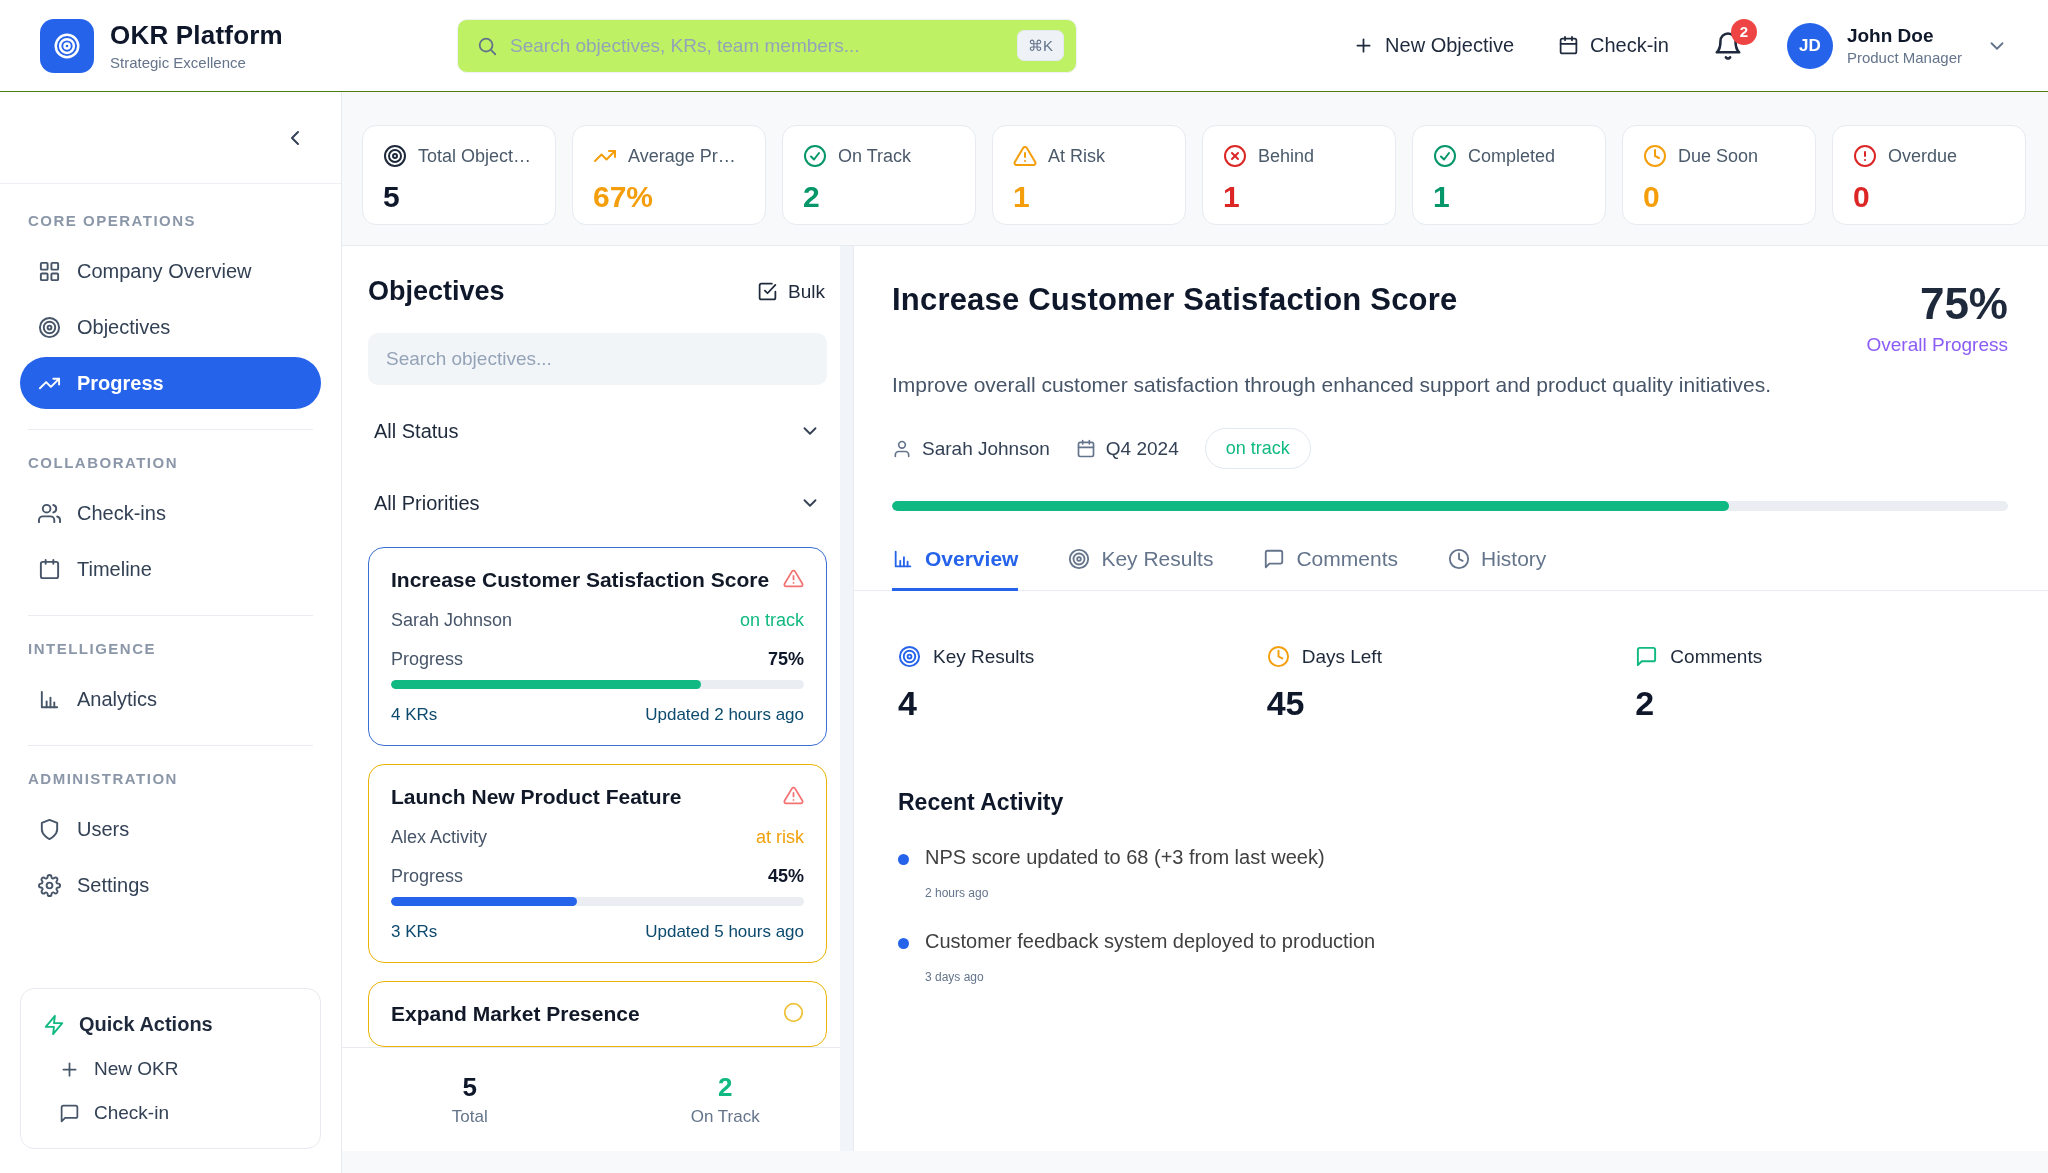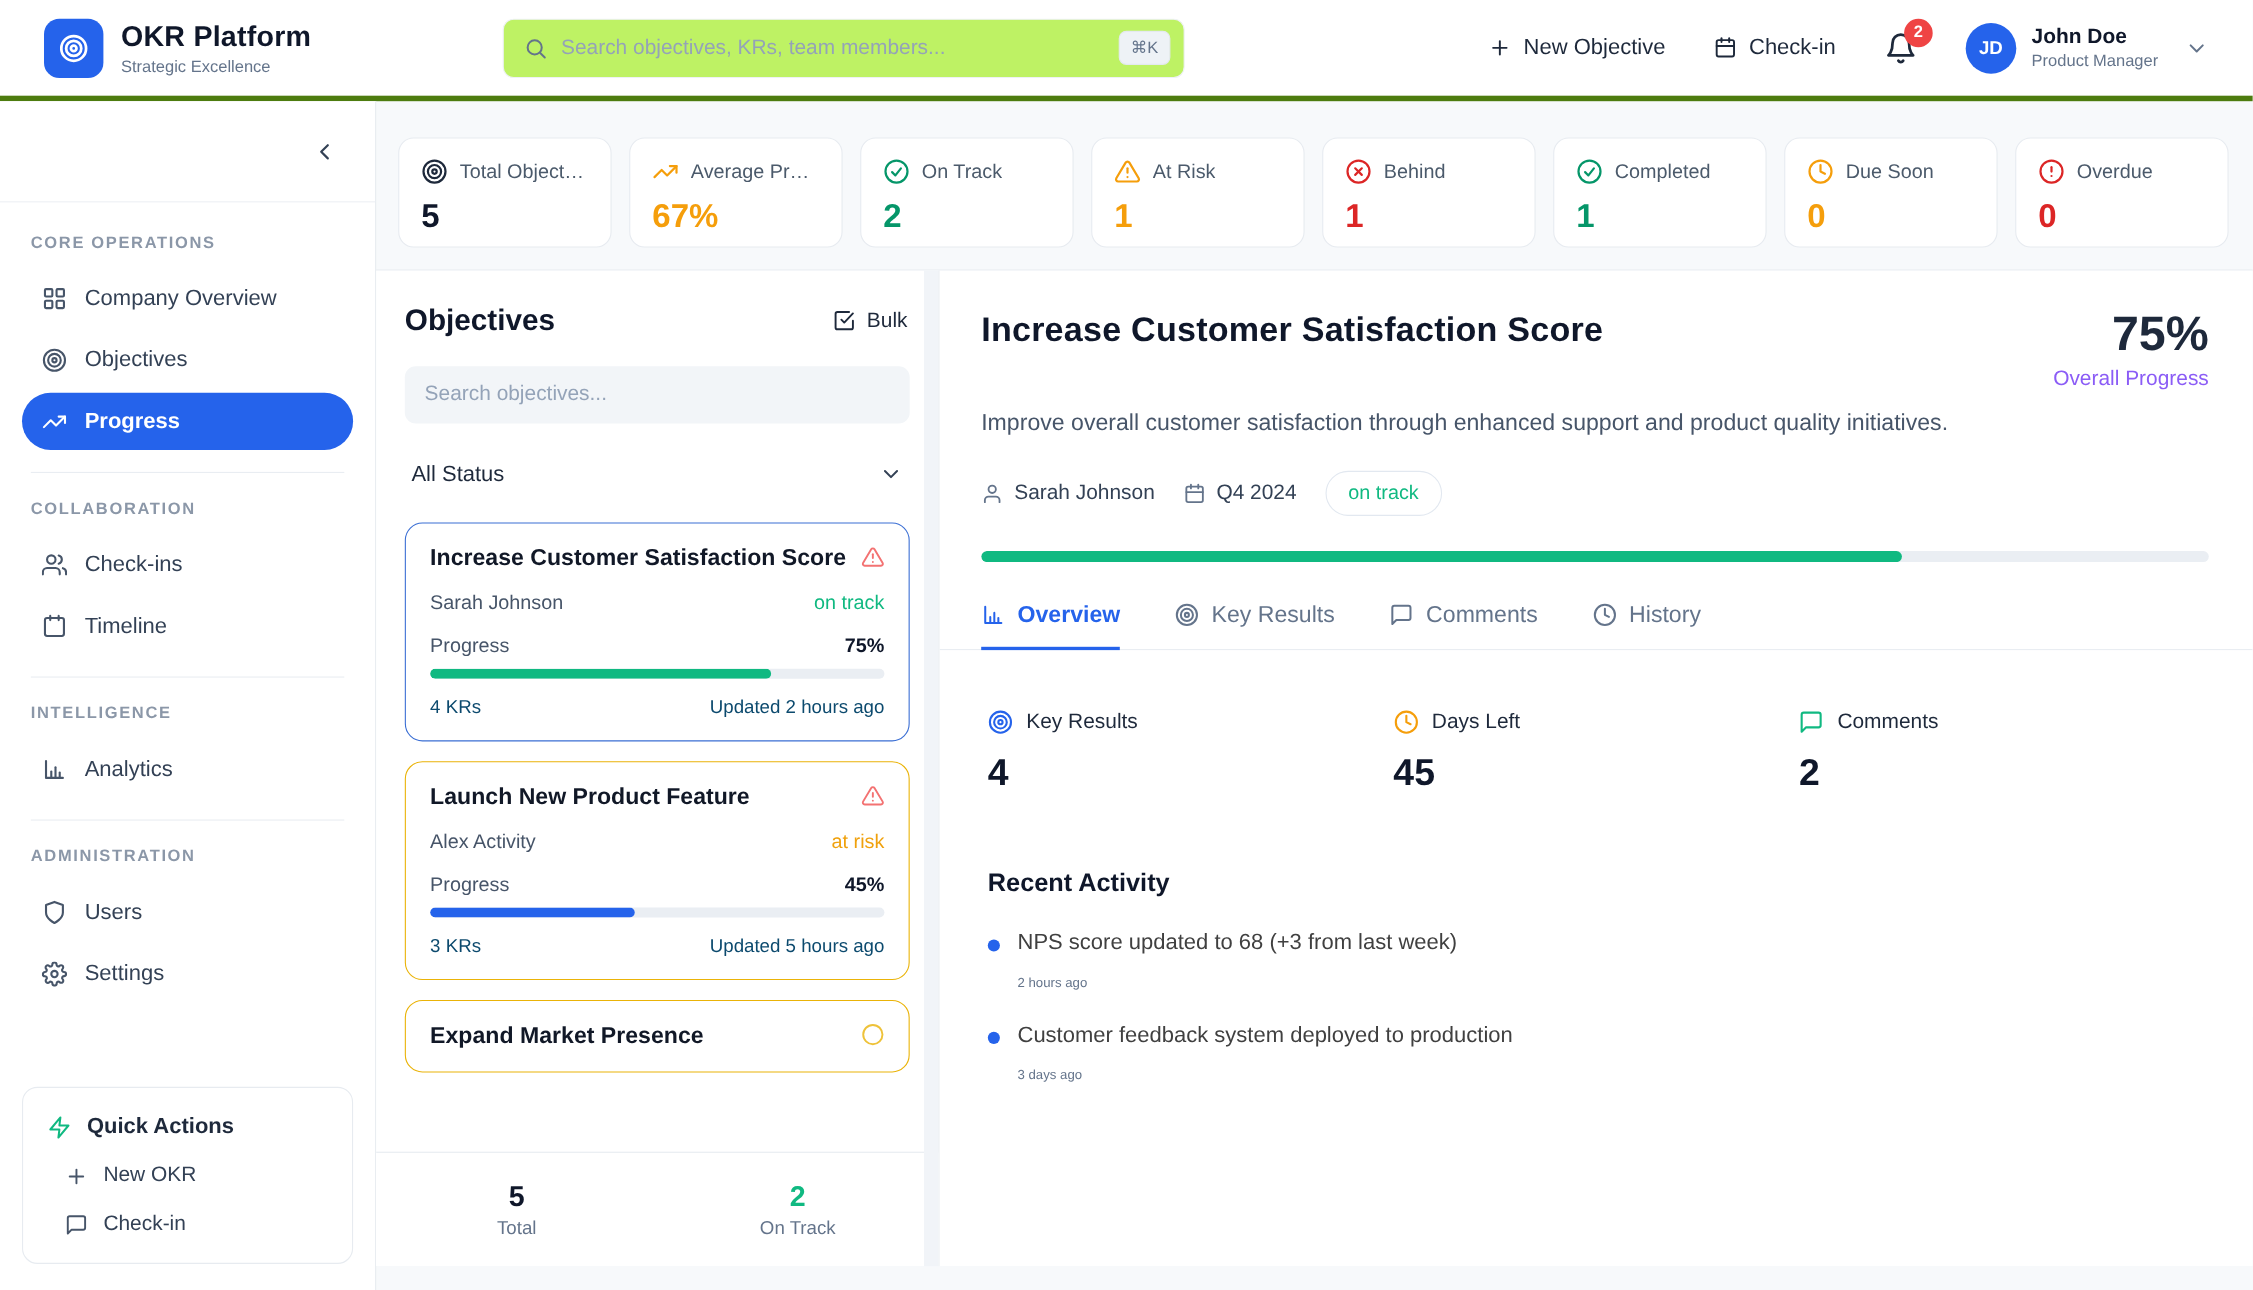--- a/index.html
+++ b/index.html
@@ -7,21 +7,21 @@
   body {
     font-family:"Liberation Sans", sans-serif;
     background:#f7f9fb; color:#0f172a;
     display:flex; flex-direction:column;
   }
   svg { display:block; }
   .ic { stroke:currentColor; fill:none; stroke-width:2; stroke-linecap:round; stroke-linejoin:round; }
 
   
   .header {
-    height:92px; background:#fff; border-bottom:5px solid #4d7c0f;
+    height:92px; background:#fff; border-bottom:1px solid #4d7c0f;
     display:flex; align-items:center; padding:0 40px; flex:0 0 92px;
   }
   .brand { display:flex; align-items:center; gap:16px; width:375px; }
   .brand-logo {
     width:54px; height:54px; border-radius:14px; background:#2563eb;
     display:flex; align-items:center; justify-content:center; color:#fff;
   }
   .brand-name { font-size:26px; font-weight:700; color:#0f172a; letter-spacing:.2px; }
   .brand-sub { font-size:15px; color:#64748b; margin-top:3px; }
   .g-search {
@@ -536,20 +536,28 @@
         </div>
 
         <div class="filter-row">
           <span>All Status</span>
           <span class="chevd">
             <svg class="ic" width="22" height="22" viewBox="0 0 24 24">
                 <polyline points="6 9 12 15 18 9"></polyline>
               </svg>
           </span>
         </div>
+        <div class="filter-row">
+          <span>All Priorities</span>
+          <span class="chevd">
+            <svg class="ic" width="22" height="22" viewBox="0 0 24 24">
+                <polyline points="6 9 12 15 18 9"></polyline>
+              </svg>
+          </span>
+        </div>
 
         <div class="obj-list">
 
           <div class="obj-card selected">
             <div class="oc-top">
               <span class="oc-title">Increase Customer Satisfaction Score</span>
               <span class="warn">
                 <svg class="ic" width="21" height="21" viewBox="0 0 24 24">
                     <path d="M10.29 3.86 1.82 18a2 2 0 0 0 1.71 3h16.94a2 2 0 0 0 1.71-3L13.71 3.86a2 2 0 0 0-3.42 0z"></path>
                     <line x1="12" y1="9" x2="12" y2="13"></line>

